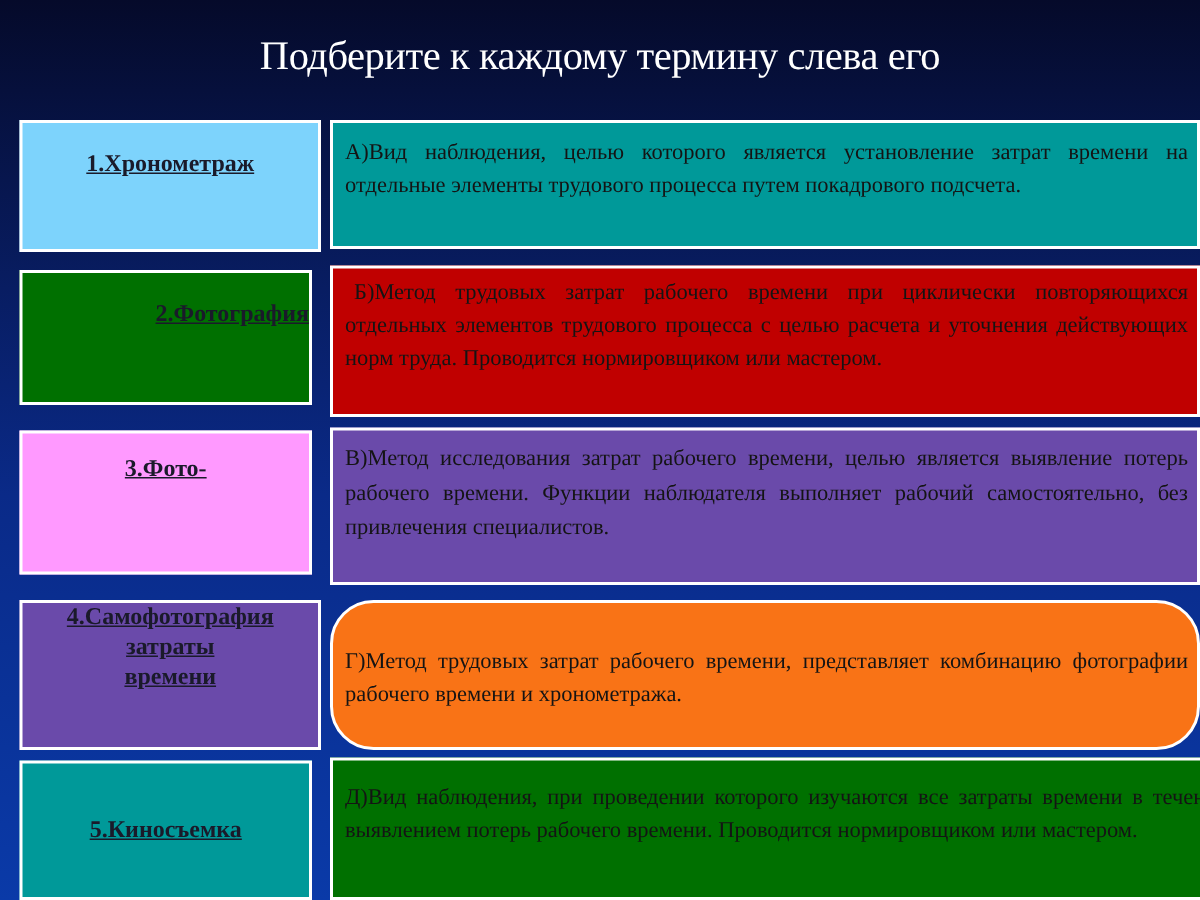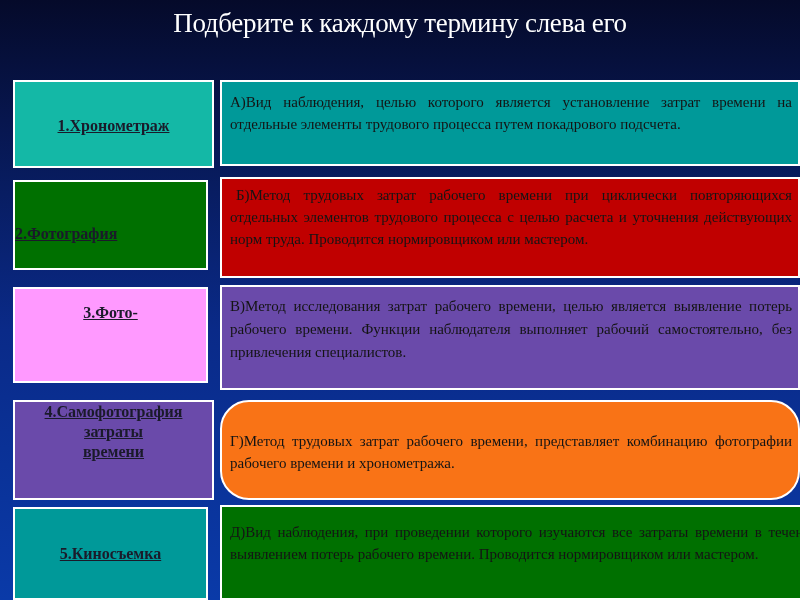--- a/index.html
+++ b/index.html
@@ -2,21 +2,21 @@
 <html><head>
 <meta charset="utf-8">
 <style>
   html, body { margin:0; padding:0; }
   body {
     width:800px; height:600px; overflow:hidden; position:relative;
     background: linear-gradient(180deg, #050a2a 0%, #07164e 20%, #0a2a88 55%, #0a3aa8 100%);
     font-family: "Liberation Serif", "DejaVu Serif", serif;
   }
   .title {
-    position:absolute; left:0; top:4px; width:800px; text-align:center;
+    position:absolute; left:0; top:18px; width:800px; text-align:center;
     color:#ffffff; font-size:27px; line-height:38px;
     font-family: "Liberation Serif", serif;
     letter-spacing:-0.3px;
   }
   .box {
     position:absolute; box-sizing:border-box;
     border:2px solid #ffffff;
   }
   .term {
     display:flex; align-items:flex-start; justify-content:center; text-align:center;
@@ -32,25 +32,25 @@
   .def.center { align-items:center; }
   .def p { margin:0; text-align:justify; width:100%; }
 </style>
 </head>
 <body>
 
 <div class="title">
   <div>Подберите к каждому термину слева его</div>
 </div>
 
-<div class="box term" style="left:13px; top:80px; width:201px; height:88px; background:#14b8a6; padding-top:34px;">
+<div class="box term" style="left:13px; top:80px; width:201px; height:88px; background:#7dd3fc; padding-top:18px;">
   <span>1.Хронометраж</span>
 </div>
 
-<div class="box term" style="left:13px; top:180px; width:195px; height:90px; background:#007000; padding-top:18px; flex-direction:row; align-items:center; justify-content:flex-start;">
+<div class="box term" style="left:13px; top:180px; width:195px; height:90px; background:#007000; padding-top:18px; flex-direction:column; align-items:flex-end; justify-content:flex-start;">
   <span>2.Фотография</span>
 </div>
 
 <div class="box term" style="left:13px; top:287px; width:195px; height:96px; background:#ff99ff; padding-top:14px; flex-direction:column; align-items:center; justify-content:flex-start;gap:28px;">
   <span>3.Фото-</span>
 </div>
 
 <div class="box term" style="left:13px; top:400px; width:201px; height:100px; background:#6a4aaa; flex-direction:column; align-items:center; justify-content:flex-start;">
   <span>4.Самофотография</span>
   <span>затраты</span>

